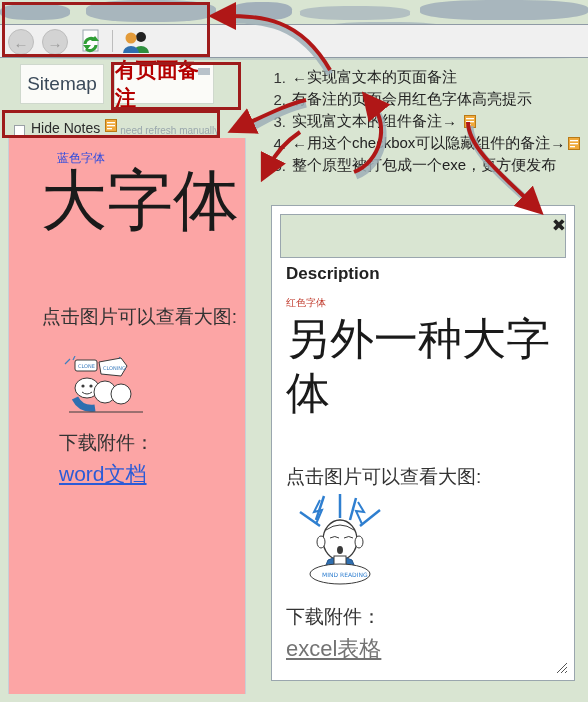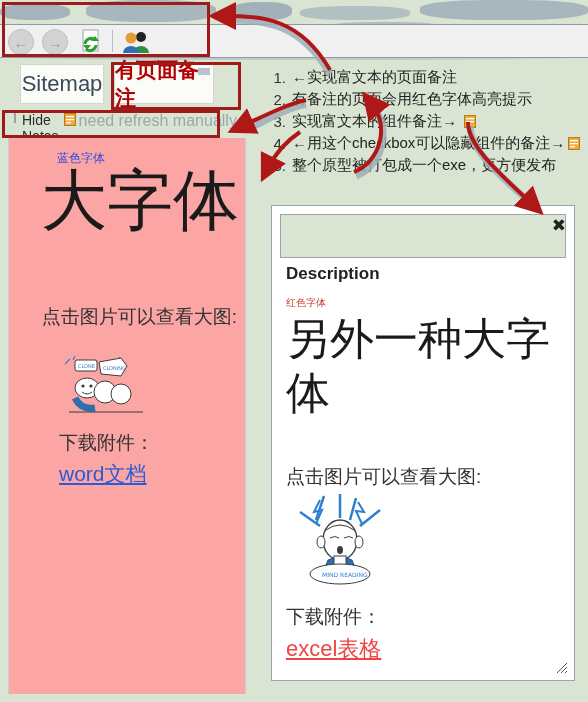--- a/index.html
+++ b/index.html
@@ -34,31 +34,31 @@
   .sep{position:absolute;left:112px;top:5px;width:1px;height:22px;background:#bdbdbd;}
   .users-btn{position:absolute;left:122px;top:5px;width:30px;height:24px;}
 
   
   .redbox{position:absolute;border:3px solid #9e1b1b;box-sizing:border-box;}
 
   
   .tabs{position:absolute;left:8px;top:64px;width:238px;height:44px;}
   .tab{position:absolute;top:0;height:40px;background:#fbfbf8;border:1px solid #cfd8cd;
        display:flex;align-items:center;justify-content:center;box-sizing:border-box;}
-  #tab-sitemap{left:12px;width:84px;font-size:22px;color:#3b4a5a;}
+  #tab-sitemap{left:12px;width:84px;font-size:19px;color:#3b4a5a;}
   #tab-notes{left:106px;width:100px;font-size:21px;color:#b40000;font-weight:bold;}
   .tab-grip{position:absolute;right:3px;top:3px;width:12px;height:7px;background:#b8c2ca;}
 
   
   .notesbar{position:absolute;left:8px;top:112px;width:218px;height:24px;
-            display:flex;align-items:flex-start;}
+            display:flex;align-items:flex-end;}
   .cbox{width:11px;height:11px;border:1px solid #9aa0a6;background:#fff;margin-left:6px;box-sizing:border-box;}
   .cb-label{font-size:14px;color:#2b2b2b;margin-left:6px;}
   .note-icn{margin-left:5px;}
-  .hint{font-size:16px;color:#9aa7ad;margin-left:3px;white-space:nowrap;}
+  .hint{font-size:10px;color:#9aa7ad;margin-left:3px;white-space:nowrap;}
 
   
   .leftpanel{position:absolute;left:8px;top:138px;width:236px;height:556px;
              background:#fca5a5;border-left:1px solid #c7cfd6;border-right:1px solid #c7cfd6;}
   .blue-small{position:absolute;left:48px;top:12px;font-size:12px;color:#2b4ae0;}
   .bigcjk{position:absolute;left:10px;top:26px;width:220px;font-size:66px;line-height:74px;
           color:#1a1a1a;text-align:right;font-family:"DejaVu Sans","Liberation Sans",sans-serif;}
   .mid-line{position:absolute;left:10px;top:166px;width:218px;font-size:19px;color:#333;
             text-align:right;line-height:26px;}
   .pic1{position:absolute;left:50px;top:218px;width:92px;height:68px;}
@@ -72,21 +72,21 @@
   .popup-head{position:absolute;left:8px;top:8px;width:286px;height:44px;
               background:#d9e5d2;border:1px solid #9aa6ae;box-sizing:border-box;}
   .popup-close{position:absolute;right:8px;top:11px;font-size:17px;color:#222;font-weight:bold;line-height:1;}
   .popup-title{position:absolute;left:14px;top:58px;font-size:17px;font-weight:bold;color:#222;}
   .red-small{position:absolute;left:14px;top:90px;font-size:10px;color:#c0392b;}
   .popup-big{position:absolute;left:14px;top:106px;width:276px;font-size:44px;line-height:54px;
              color:#1a1a1a;font-family:"DejaVu Serif","Liberation Serif",serif;}
   .popup-mid{position:absolute;left:14px;top:258px;font-size:19px;color:#333;}
   .pic2{position:absolute;left:22px;top:288px;width:96px;height:94px;}
   .dl2{position:absolute;left:14px;top:398px;font-size:19px;color:#333;}
-  .lnk2{position:absolute;left:14px;top:428px;font-size:22px;color:#ef4444;text-decoration:underline;}
+  .lnk2{position:absolute;left:14px;top:428px;font-size:22px;color:#737373;text-decoration:underline;}
   .resize-grip{position:absolute;right:6px;bottom:6px;width:14px;height:14px;}
 
   
   .notelist{position:absolute;left:268px;top:68px;width:318px;}
   .nl-item{position:relative;height:22px;font-size:15px;color:#222;white-space:nowrap;}
   .nl-num{position:absolute;left:0;top:1px;width:18px;text-align:right;color:#333;}
   .nl-txt{position:absolute;left:24px;top:0;}
   .inline-note{position:absolute;}
 
   

